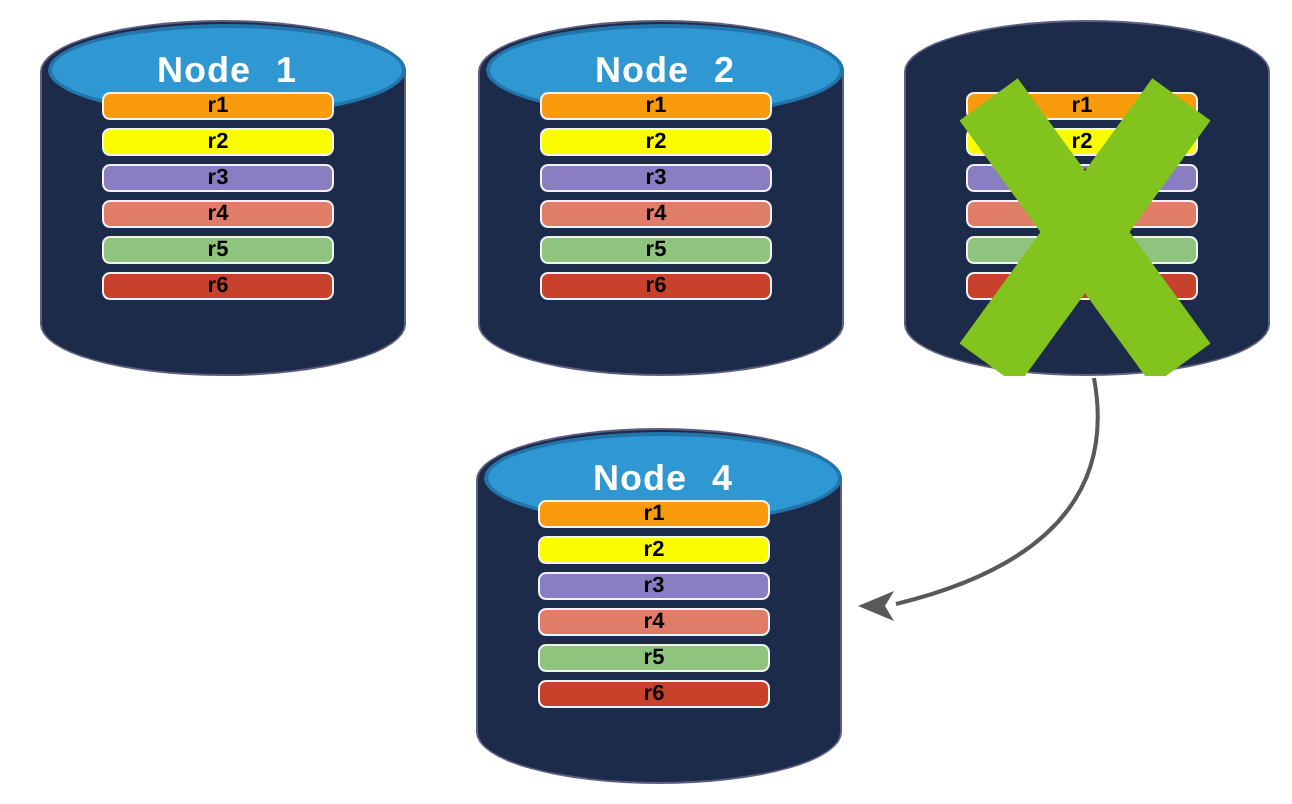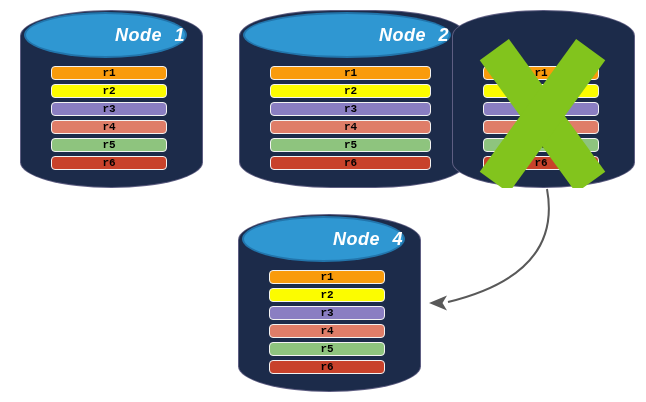--- a/index.html
+++ b/index.html
@@ -13,32 +13,32 @@
   }
   .node{position:absolute;width:183px;height:178px;}
   .cyl{
     position:absolute;left:0;top:0;right:0;bottom:0;
     background:var(--body);
     border:1px solid rgba(130,122,160,.65);
     border-radius:92px / 26px;
     box-sizing:border-box;
   }
   .cyl-top{
-    position:absolute;left:4px;right:16px;top:2px;height:46px;
+    position:absolute;left:4px;right:0;top:2px;height:46px;
     background:var(--top);
     border:2px solid rgba(23,90,140,.55);
     border-radius:50%;
     box-sizing:border-box;
-    display:flex;align-items:center;justify-content:flex-end;font-style:italic;
+    display:flex;align-items:center;justify-content:center;
   }
   .node-title{
     color:var(--title);font-size:18px;font-weight:bold;
     word-spacing:7px;letter-spacing:.5px;
   }
-  .rows{position:absolute;left:31px;right:36px;top:56px;font-family:Liberation Mono, monospace;}
+  .rows{position:absolute;left:31px;right:36px;top:36px;}
   .row-bar{
     height:12px;line-height:12px;margin-bottom:4px;
     border:1px solid var(--row-border);border-radius:4px;
     text-align:center;font-size:11px;font-weight:bold;color:var(--row-text);
   }
   .xmark{position:absolute;left:0;top:0;width:183px;height:178px;pointer-events:none;}
   .xmark rect{fill:var(--x);}
   .arrow-layer{position:absolute;left:0;top:0;width:646px;height:402px;pointer-events:none;}
   .arrow-line{fill:none;stroke:var(--arrow);stroke-width:2;}
   .arrow-head{fill:var(--arrow);stroke:none;}
@@ -56,21 +56,21 @@
     <div class="rows">
         <div class="row-bar" style="background: rgb(249, 155, 12);">r1</div>
         <div class="row-bar" style="background: rgb(252, 252, 0);">r2</div>
         <div class="row-bar" style="background: rgb(138, 126, 194);">r3</div>
         <div class="row-bar" style="background: rgb(223, 125, 104);">r4</div>
         <div class="row-bar" style="background: rgb(142, 196, 126);">r5</div>
         <div class="row-bar" style="background: rgb(200, 66, 43);">r6</div>
       </div>
   </div>
 
-  <div class="node" style="left:239px;top:10px;padding-left:45px;">
+  <div class="node" style="left:239px;top:10px;">
     <div class="cyl"></div>
     <div class="cyl-top">
       <span class="node-title">Node 2</span>
     </div>
     <div class="rows">
         <div class="row-bar" style="background: rgb(249, 155, 12);">r1</div>
         <div class="row-bar" style="background: rgb(252, 252, 0);">r2</div>
         <div class="row-bar" style="background: rgb(138, 126, 194);">r3</div>
         <div class="row-bar" style="background: rgb(223, 125, 104);">r4</div>
         <div class="row-bar" style="background: rgb(142, 196, 126);">r5</div>

